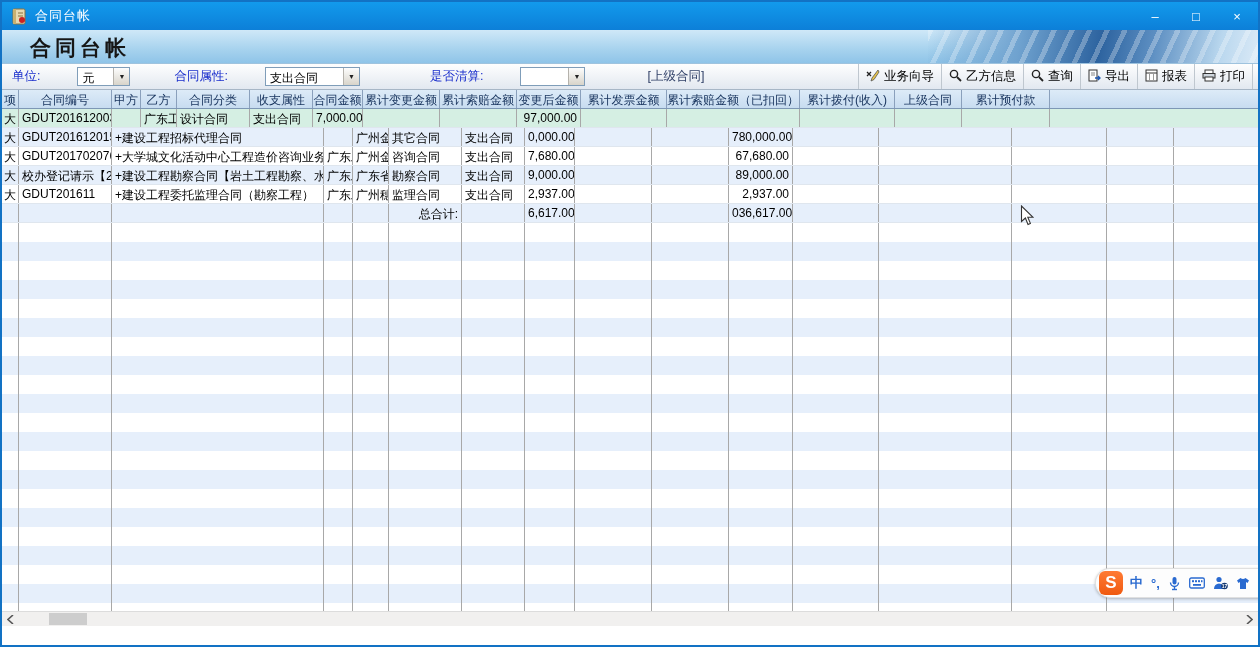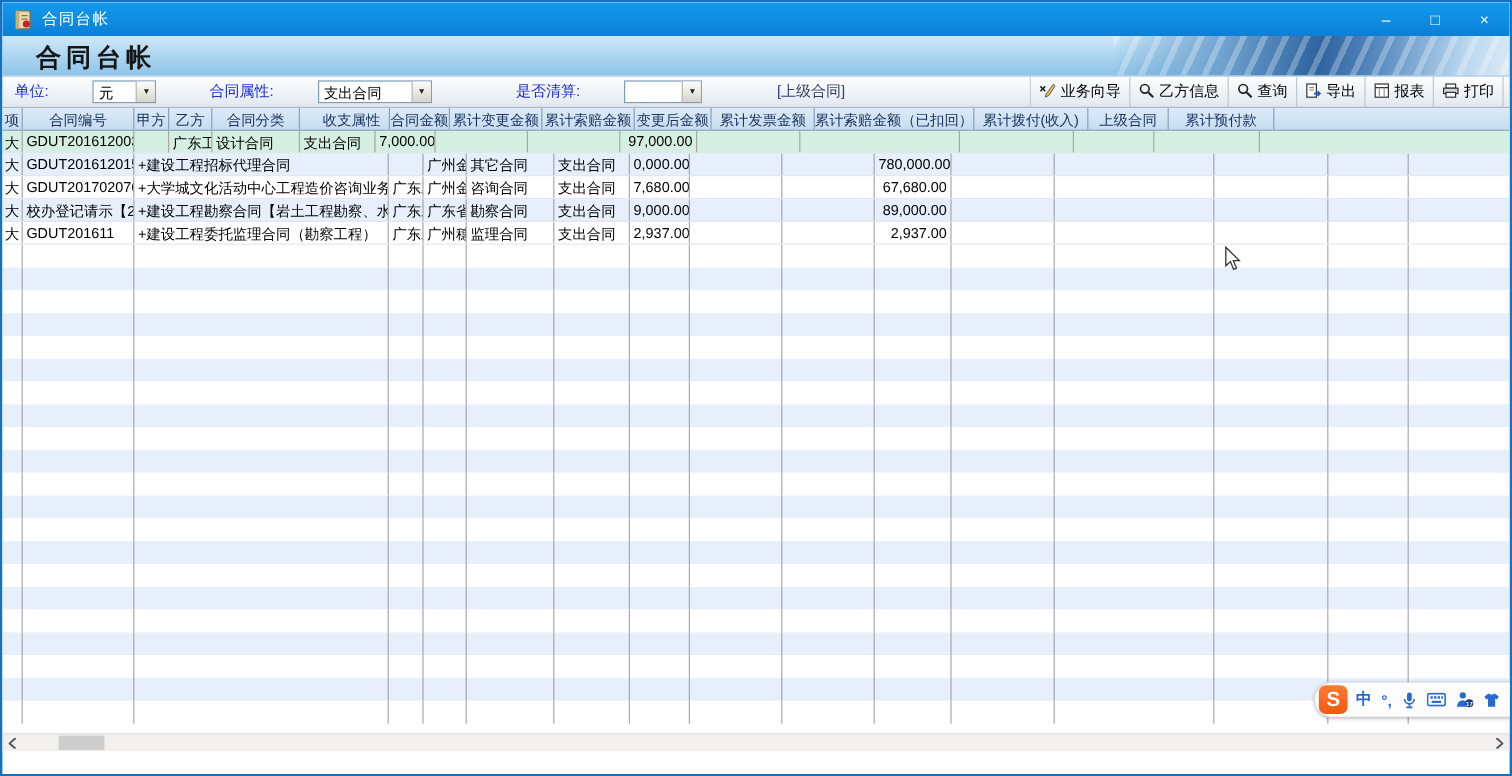--- a/index.html
+++ b/index.html
@@ -176,21 +176,21 @@
       </div>
   </div>
 
   <div class="grid">
     <div class="thead">
         <div class="hcell" style="width: 17px;">项</div>
         <div class="hcell" style="width: 93px;">合同编号</div>
         <div class="hcell" style="width: 29px;">甲方</div>
         <div class="hcell" style="width: 36px;">乙方</div>
         <div class="hcell" style="width: 73px;">合同分类</div>
-        <div class="hcell" style="width: 63px; margin-left: 12px;">收支属性</div>
+        <div class="hcell" style="width: 63px;">收支属性</div>
         <div class="hcell" style="width: 50px;">合同金额</div>
         <div class="hcell" style="width: 77px;">累计变更金额</div>
         <div class="hcell" style="width: 77px;">累计索赔金额</div>
         <div class="hcell" style="width: 64px;">变更后金额</div>
         <div class="hcell" style="width: 86px;">累计发票金额</div>
         <div class="hcell" style="width: 133px;">累计索赔金额（已扣回）</div>
         <div class="hcell" style="width: 95px;">累计拨付(收入)</div>
         <div class="hcell" style="width: 67px;">上级合同</div>
         <div class="hcell" style="width: 88px;">累计预付款</div>
       </div>
@@ -271,20 +271,38 @@
           <div class="tcell al" style="width: 93px;">GDUT201611</div>
           <div class="tcell al" style="width: 212px;">+建设工程委托监理合同（勘察工程）</div>
           <div class="tcell al" style="width: 29px;">广东工</div>
           <div class="tcell al" style="width: 36px;">广州穗</div>
           <div class="tcell al" style="width: 73px;">监理合同</div>
           <div class="tcell al" style="width: 63px;">支出合同</div>
           <div class="tcell ar" style="width: 50px;">2,937.00</div>
           <div class="tcell ar" style="width: 77px;"></div>
           <div class="tcell ar" style="width: 77px;"></div>
           <div class="tcell ar" style="width: 64px;">2,937.00</div>
+          <div class="tcell ar" style="width: 86px;"></div>
+          <div class="tcell ar" style="width: 133px;"></div>
+          <div class="tcell ar" style="width: 95px;"></div>
+          <div class="tcell ar" style="width: 67px;"></div>
+          <div class="tcell ar" style="width: 88px;"></div>
+        </div>
+        <div class="trow stripe filled">
+          <div class="tcell ac" style="width: 17px;"></div>
+          <div class="tcell al" style="width: 93px;"></div>
+          <div class="tcell al" style="width: 212px;"></div>
+          <div class="tcell al" style="width: 29px;"></div>
+          <div class="tcell al" style="width: 36px;"></div>
+          <div class="tcell ar" style="width: 73px;">总合计:</div>
+          <div class="tcell al" style="width: 63px;"></div>
+          <div class="tcell ar" style="width: 50px;">6,617.00</div>
+          <div class="tcell ar" style="width: 77px;"></div>
+          <div class="tcell ar" style="width: 77px;"></div>
+          <div class="tcell ar" style="width: 64px;">036,617.00</div>
           <div class="tcell ar" style="width: 86px;"></div>
           <div class="tcell ar" style="width: 133px;"></div>
           <div class="tcell ar" style="width: 95px;"></div>
           <div class="tcell ar" style="width: 67px;"></div>
           <div class="tcell ar" style="width: 88px;"></div>
         </div>
         <div class="trow">
           <div class="tcell ac" style="width: 17px;"></div>
           <div class="tcell al" style="width: 93px;"></div>
           <div class="tcell al" style="width: 212px;"></div>

